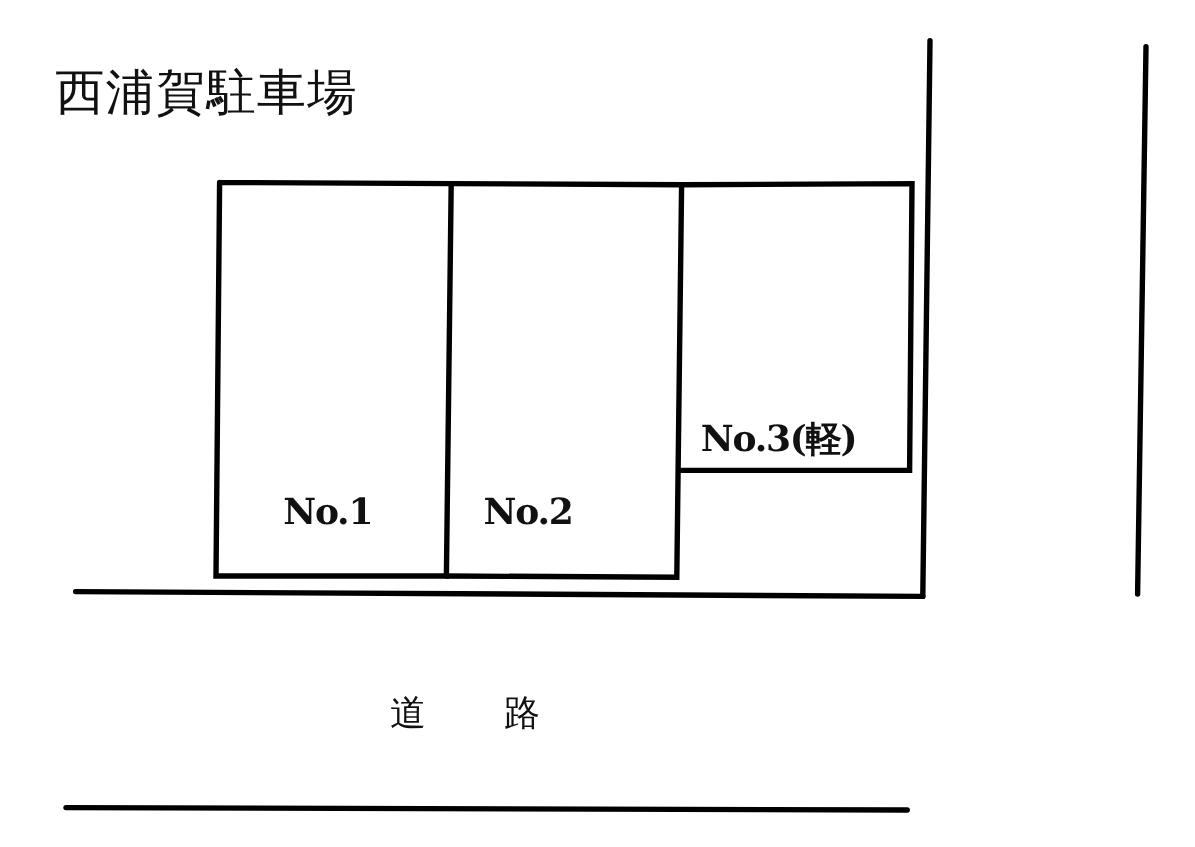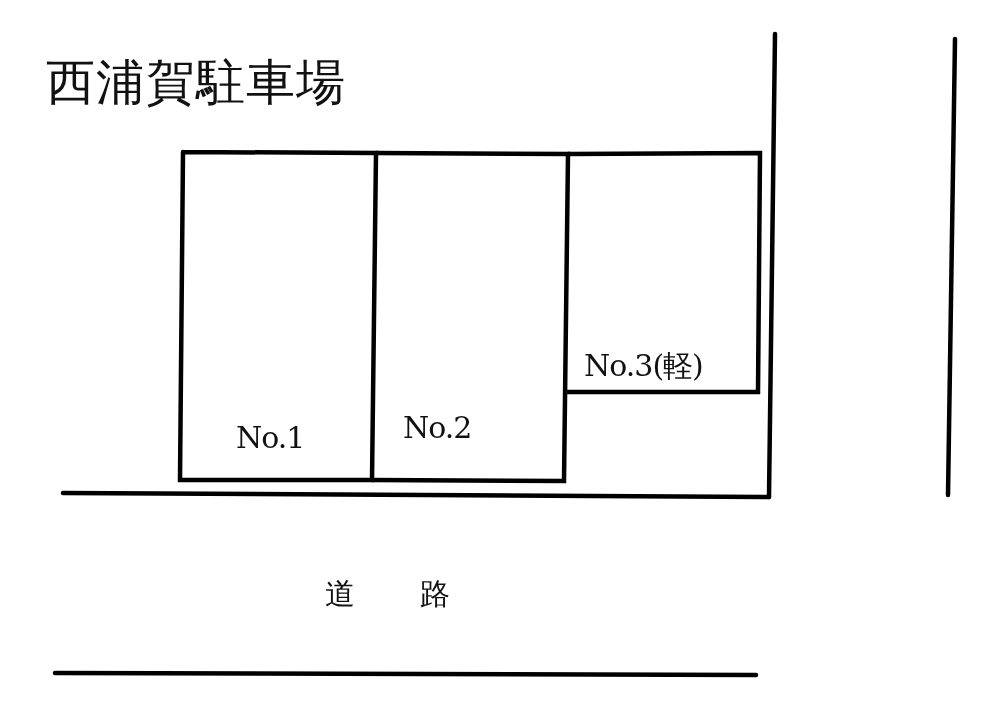--- a/index.html
+++ b/index.html
@@ -1,19 +1,19 @@
 <!DOCTYPE html>
 <html><head>
 <meta charset="utf-8">
 <style>
   html,body{margin:0;padding:0;background:#ffffff;}
   body{width:996px;height:706px;position:relative;overflow:hidden;font-family:"DejaVu Sans",sans-serif;}
   #canvas{position:absolute;left:0;top:0;width:996px;height:706px;}
-  .title{position:absolute;left:46px;top:50px;font-size:49px;color:#111;letter-spacing:1px;font-family:"DejaVu Sans",sans-serif;}
-  .lbl{position:absolute;font-family:"DejaVu Serif",serif;font-weight:normal;font-size:30px;color:#111;letter-spacing:-1px;}
+  .title{position:absolute;left:46px;top:50px;font-size:41px;color:#111;letter-spacing:1px;font-family:"DejaVu Sans",sans-serif;}
+  .lbl{position:absolute;font-family:"DejaVu Serif",serif;font-weight:bold;font-size:30px;color:#111;letter-spacing:-1px;}
   .road{position:absolute;top:574px;font-size:30px;color:#111;font-family:"DejaVu Sans",sans-serif;}
 </style>
 </head>
 <body>
 
 <svg id="canvas" viewBox="0 0 996 706" xmlns="http://www.w3.org/2000/svg">
   <g stroke="#000" stroke-width="4.5" stroke-linecap="round" fill="none">
 
     <polyline points="183,152 376,153 372,480 180,480 183,152"></polyline>
 
@@ -26,18 +26,18 @@
     <line x1="775" y1="34" x2="769" y2="497"></line>
 
     <line x1="955" y1="39" x2="948" y2="495"></line>
 
     <line x1="55" y1="673" x2="756" y2="675"></line>
   </g>
 </svg>
 
 <div class="title">西浦賀駐車場</div>
 
-<div class="lbl" style="left:236px;top:420px;">No.1</div>
+<div class="lbl" style="left:236px;top:410px;">No.1</div>
 <div class="lbl" style="left:403px;top:410px;">No.2</div>
 <div class="lbl" style="left:584px;top:346px;">No.3(軽)</div>
 
 <div class="road" style="left:325px;">道</div>
 <div class="road" style="left:420px;">路</div>
 
 </body></html>

